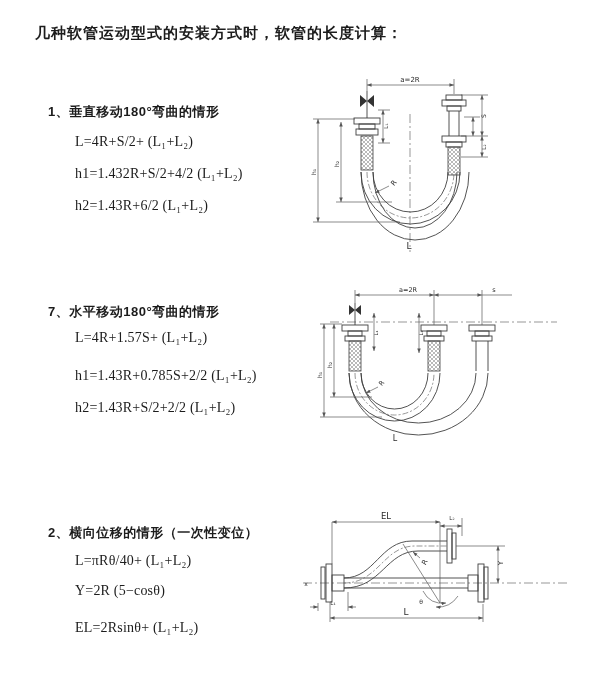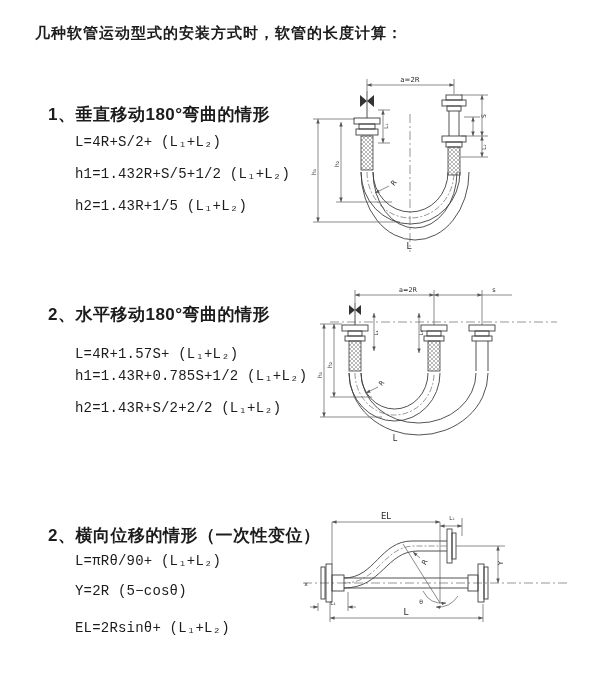--- a/index.html
+++ b/index.html
@@ -7,26 +7,26 @@
     width:600px;height:675px;position:relative;background:#ffffff;
     font-family:"Liberation Sans",sans-serif;color:#1c1c1c;overflow:hidden;
   }
   .page-title{
     position:absolute;left:35px;top:24px;font-size:15px;font-weight:bold;
     letter-spacing:1px;white-space:nowrap;
   }
   .section{position:absolute;left:48px;width:270px;}
   #sec1{top:103px;} #sec2{top:303px;} #sec3{top:524px;}
   .sec-heading{
-    position:absolute;left:0;top:0;font-size:17px;font-weight:bold;
+    position:absolute;left:0;top:0;font-size:13px;font-weight:bold;
     letter-spacing:0.5px;white-space:nowrap;
   }
   .formula{
     position:absolute;left:27px;font-size:14px;white-space:nowrap;
-    font-family:Liberation Mono, monospace;letter-spacing:0.2px;
+    font-family:Liberation Serif, serif;letter-spacing:0.2px;
   }
   svg{position:absolute;overflow:visible;}
   #dia1{left:310px;top:72px;}
   #dia2{left:312px;top:283px;}
   #dia3{left:300px;top:508px;}
   svg text{
     font-family:"DejaVu Sans",sans-serif;fill:#2b2b2b;
   }
   .struct{stroke:#3f3f3f;stroke-width:0.9;fill:none;}
   .dim{stroke:#5a5a5a;stroke-width:0.7;fill:none;}
@@ -36,34 +36,34 @@
   .solidfill{fill:#333;stroke:none;}
 </style>
 </head>
 <body>
 
 <div class="page-title">几种软管运动型式的安装方式时，软管的长度计算：</div>
 
 <div class="section" id="sec1">
   <div class="sec-heading">1、垂直移动180°弯曲的情形</div>
   <div class="formula" style="top:31px">L=4R+S/2+ (L₁+L₂)</div>
-  <div class="formula" style="top:63px">h1=1.432R+S/5+1/2 (L₁+L₂)</div>
-  <div class="formula" style="top:95px">h2=1.43R+1/5 (L₁+L₂)</div>
+  <div class="formula" style="top:63px">h1=1.432R+S/2+4/2 (L₁+L₂)</div>
+  <div class="formula" style="top:95px">h2=1.43R+6/2 (L₁+L₂)</div>
 </div>
 
 <div class="section" id="sec2">
-  <div class="sec-heading">2、水平移动180°弯曲的情形</div>
-  <div class="formula" style="top:43px">L=4R+1.57S+ (L₁+L₂)</div>
-  <div class="formula" style="top:65px">h1=1.43R+0.785S+1/2 (L₁+L₂)</div>
+  <div class="sec-heading">7、水平移动180°弯曲的情形</div>
+  <div class="formula" style="top:27px">L=4R+1.57S+ (L₁+L₂)</div>
+  <div class="formula" style="top:65px">h1=1.43R+0.785S+2/2 (L₁+L₂)</div>
   <div class="formula" style="top:97px">h2=1.43R+S/2+2/2 (L₁+L₂)</div>
 </div>
 
 <div class="section" id="sec3">
   <div class="sec-heading">2、横向位移的情形（一次性变位）</div>
-  <div class="formula" style="top:29px">L=πRθ/90+ (L₁+L₂)</div>
+  <div class="formula" style="top:29px">L=πRθ/40+ (L₁+L₂)</div>
   <div class="formula" style="top:59px">Y=2R (5−cosθ)</div>
   <div class="formula" style="top:96px">EL=2Rsinθ+ (L₁+L₂)</div>
 </div>
 
 <svg id="dia1" width="262" height="185" viewBox="0 0 262 185">
   <defs>
     <marker id="ar1" markerWidth="8" markerHeight="6" refX="6.5" refY="2.5" orient="auto-start-reverse">
       <path d="M0,0 L6.5,2.5 L0,5 z" fill="#555"></path>
     </marker>
     <pattern id="braid1" width="4" height="4" patternUnits="userSpaceOnUse">

